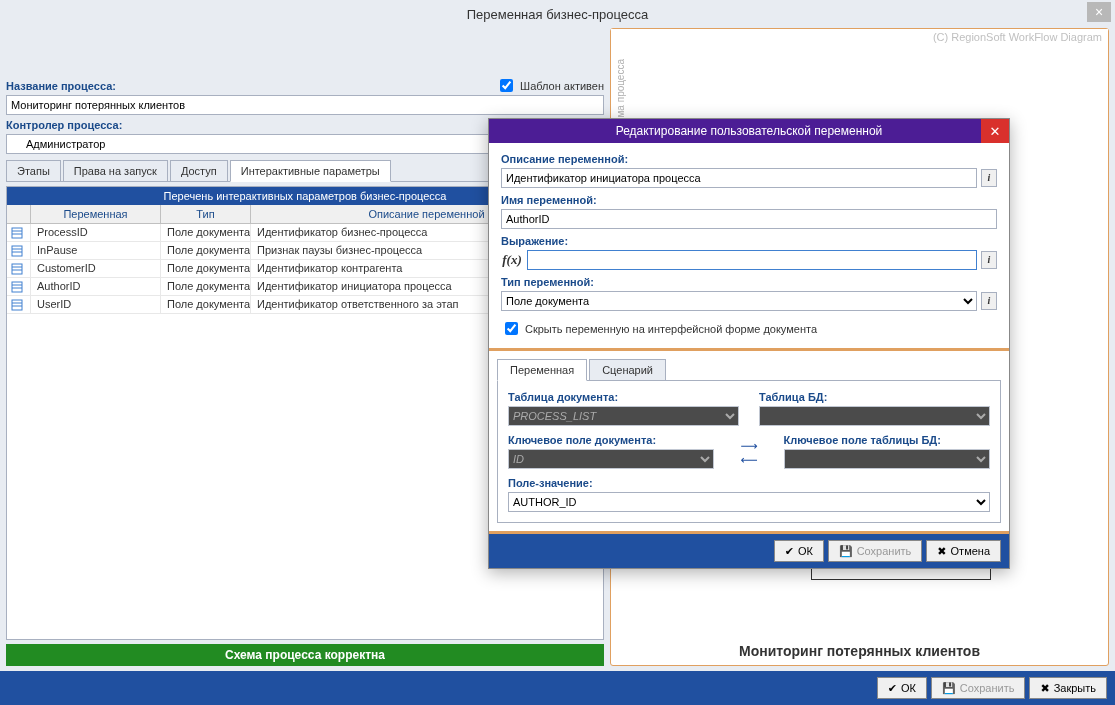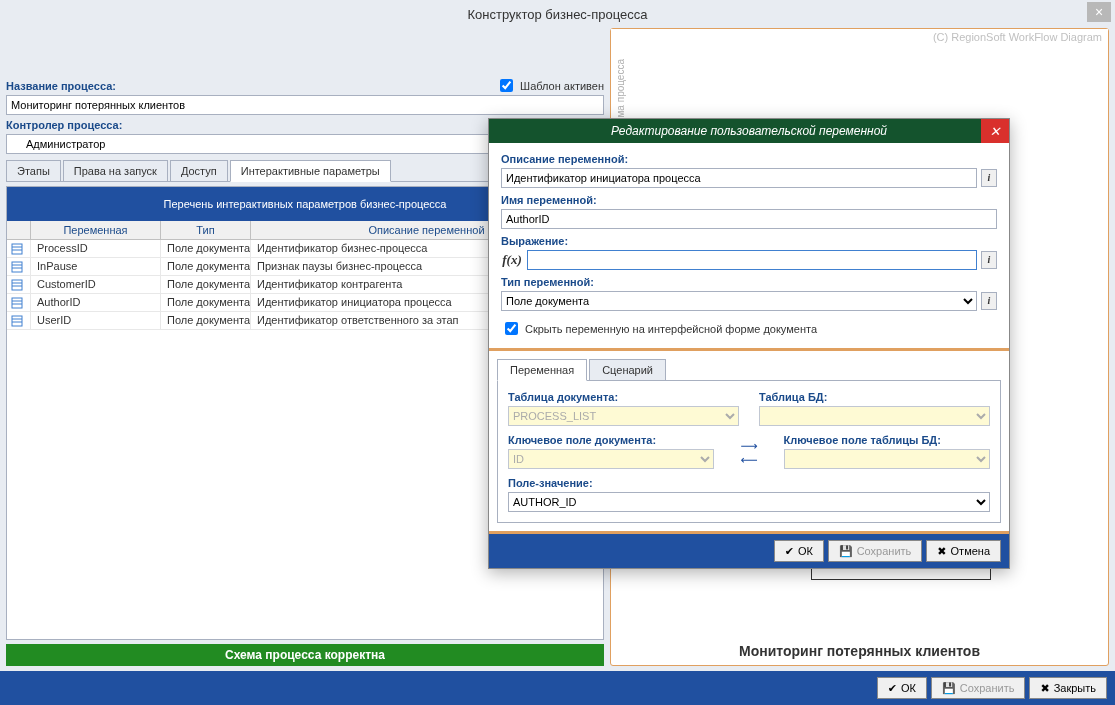--- a/index.html
+++ b/index.html
@@ -125,21 +125,21 @@
     background: #fff;
     flex: 1;
     margin-top: 4px;
     overflow: hidden;
   }
   .grid-title {
     background: #2050a0;
     color: #fff;
     text-align: center;
     font-size: 11px;
-    padding: 11px;
+    padding: 3px;
   }
   .grid-header-row {
     display: flex;
     background: #f0f0f0;
     border-bottom: 1px solid #c0c0c0;
   }
   .grid-header-cell {
     padding: 3px 6px;
     border-right: 1px solid #c0c0c0;
     color: #1a4a8a;
@@ -237,27 +237,26 @@
     position: absolute;
     left: 488px;
     top: 118px;
     width: 522px;
     background: #fff;
     border: 1px solid #888;
     box-shadow: 0 4px 16px rgba(0,0,0,0.3);
     z-index: 100;
   }
   .dialog-title {
-    background: #14532d;
+    background: #4c1d95;
     color: #fff;
     padding: 5px 8px;
     font-size: 12px;
     text-align: center;
     position: relative;
-    font-style: italic;
   }
   .dialog-close {
     position: absolute;
     right: 0;
     top: 0;
     bottom: 0;
     width: 28px;
     background: #d9302c;
     color: #fff;
     display: flex;
@@ -321,42 +320,43 @@
     padding: 10px;
     background: #fff;
   }
   .two-col {
     display: flex;
     gap: 20px;
     align-items: center;
   }
   .two-col > div { flex: 1; }
   .select-disabled {
-    background: #fef9c3;
+    background: #000000;
     color: #888;
+    font-style: italic;
   }
   .dialog-footer {
     background: #2050a0;
     padding: 6px 8px;
     display: flex;
     justify-content: flex-end;
     gap: 4px;
   }
   .link-icon {
     color: #2050a0;
     font-size: 12px;
     padding: 0 6px;
   }
   select.text-input { padding: 0; }
 </style>
 </head>
 <body>
 
 <div class="title-bar">
-  <span>Конструктор бизнес-процесса</span>
+  <span>Переменная бизнес-процесса</span>
   <div class="close-btn">×</div>
 </div>
 
 <div class="main-area">
 
   <div class="left-panel">
     <div class="header-row">
       <div class="field-label">Название процесса:</div>
       <label class="checkbox-row">
         <input type="checkbox" checked="" style="">

